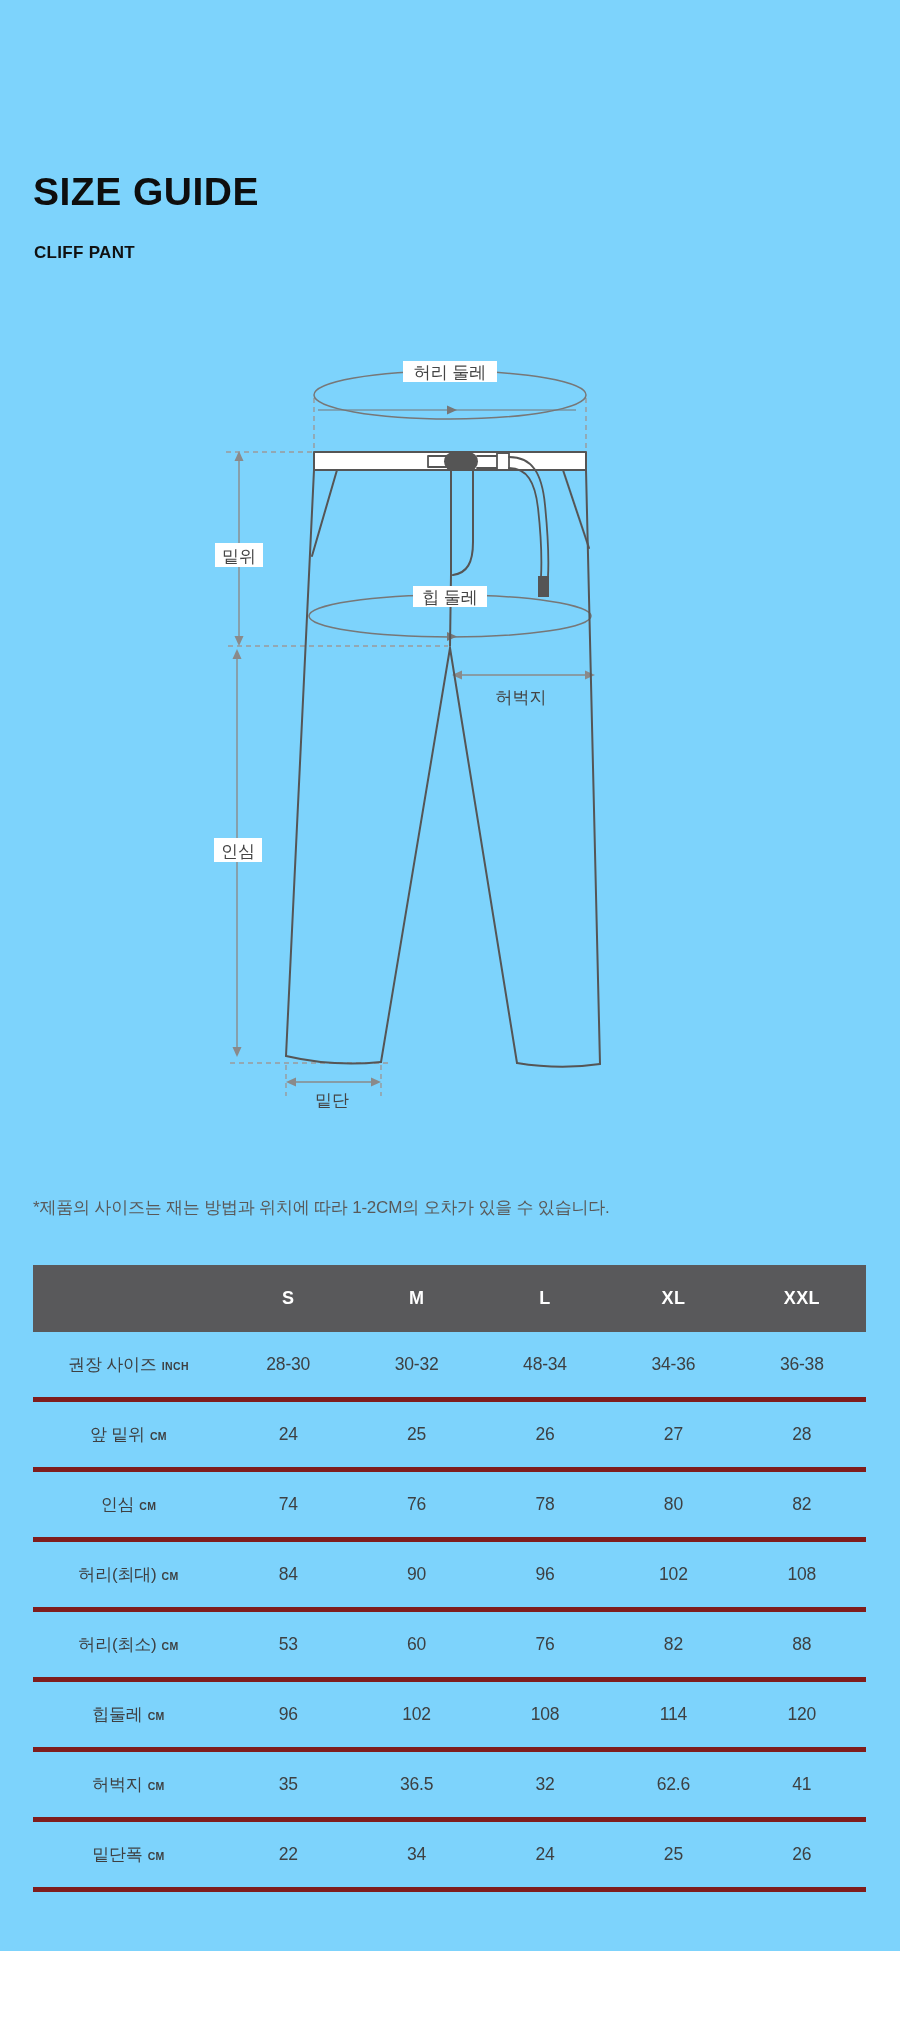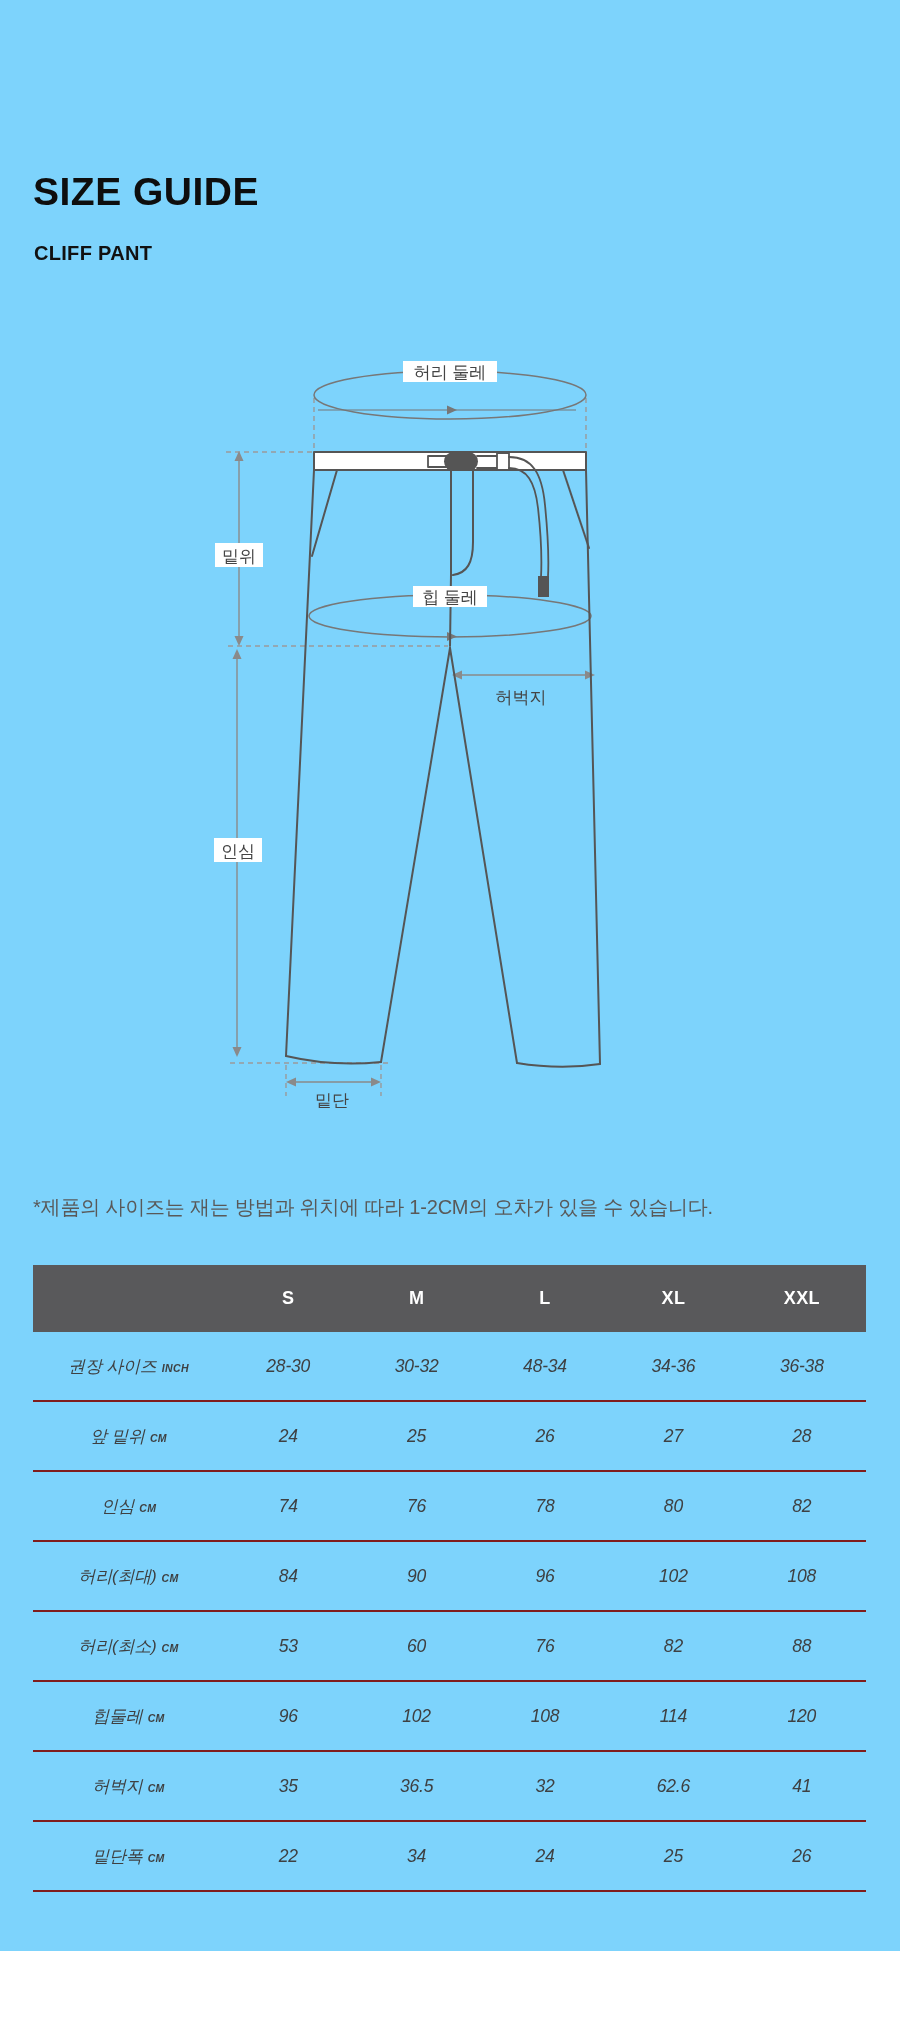--- a/index.html
+++ b/index.html
@@ -2,34 +2,34 @@
 <html><head>
 <meta charset="utf-8">
 <style>
   * { margin:0; padding:0; box-sizing:border-box; }
   html,body { background:#fff; }
   body { font-family:"Liberation Sans","DejaVu Sans",sans-serif; }
   .page { position:relative; width:900px; height:1951px; background:#7dd3fc; overflow:hidden; }
 
   .title { position:absolute; left:33px; top:170px; font-size:39px; line-height:44px;
            font-weight:800; color:#0e0e0e; letter-spacing:.5px; }
-  .subtitle { position:absolute; left:34px; top:241px; font-size:20px; line-height:24px;
+  .subtitle { position:absolute; left:34px; top:241px; font-size:17px; line-height:24px;
               font-weight:700; color:#111; letter-spacing:.3px; }
 
   .diagram { position:absolute; left:0; top:0; width:900px; height:1160px; }
 
-  .notes { position:absolute; left:33px; top:1190px; font-size:20px; line-height:35px;
+  .notes { position:absolute; left:33px; top:1190px; font-size:17px; line-height:35px;
            color:#595959; letter-spacing:-.2px; }
 
   .size-table { position:absolute; left:33px; top:1265px; width:833px; color:#3e4042; }
   .thead { display:grid; grid-template-columns:191px repeat(5,1fr); height:67px;
            background:#59595b; color:#fff; align-items:center; }
   .thead .hcell { text-align:center; font-size:18px; font-weight:700; letter-spacing:.3px; }
   .trow { display:grid; grid-template-columns:191px repeat(5,1fr); height:70px;
-          align-items:center; border-bottom:2px solid #7f1d1d;font-style:italic; }
+          align-items:center; border-bottom:5px solid #7f1d1d; }
   .cell { text-align:center; font-size:17.5px; color:#3e4042; letter-spacing:-.2px; }
   .label-cell .lab { font-size:17px; }
   .label-cell .unit { font-size:10.5px; font-weight:600; letter-spacing:.4px; margin-left:5px; }
 
   svg text { font-family:"Liberation Sans","DejaVu Sans",sans-serif; }
 </style>
 </head>
 <body>
 
 <div class="page">

